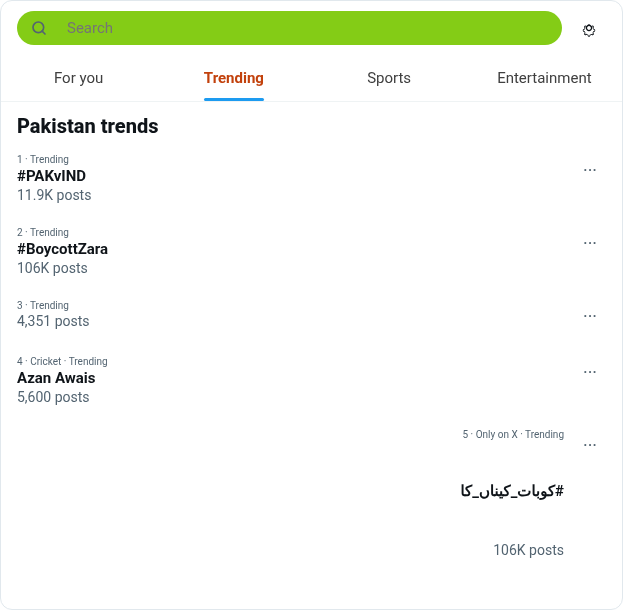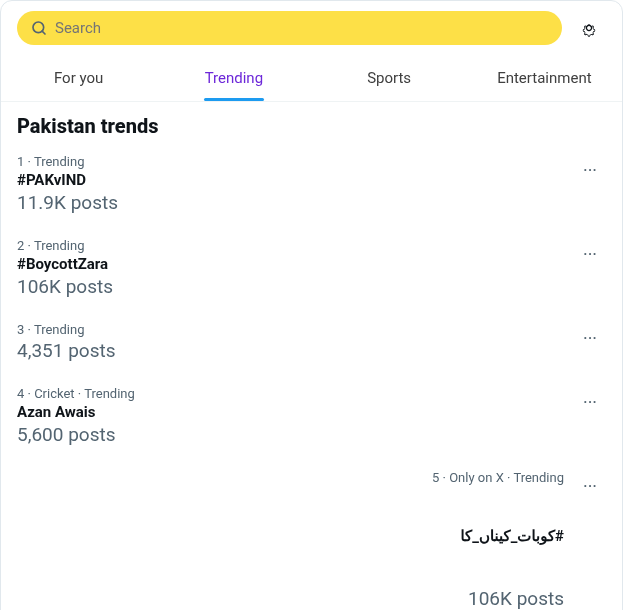--- a/index.html
+++ b/index.html
@@ -23,24 +23,24 @@
       display: flex;
       align-items: center;
       justify-content: space-between;
       gap: 10px;
     }
 
     .search-bar {
       flex: 1;
       display: flex;
       align-items: center;
-      background: #fde047;
+      background: #84cc16;
       border-radius: 9999px;
       padding: 8px 14px;
-      gap: 8px;
+      gap: 20px;
     }
 
     .search-icon-wrap {
       color: #536471;
       font-size: 16px;
       display: flex;
       align-items: center;
     }
 
     .search-input {
@@ -75,22 +75,22 @@
       text-align: center;
       padding: 14px 0;
       font-size: 15px;
       color: #404040;
       cursor: pointer;
       position: relative;
       font-weight: 400;
     }
 
     .tab.active {
-      font-weight: 400;
-      color: #6d28d9;
+      font-weight: 700;
+      color: #c2410c;
     }
 
     .tab.active::after {
       content: '';
       position: absolute;
       bottom: 0;
       left: 50%;
       transform: translateX(-50%);
       width: 60px;
       height: 3px;
@@ -112,34 +112,34 @@
       align-items: flex-start;
       cursor: pointer;
       border-bottom: none;
     }
 
     .trend-left {
       flex: 1;
     }
 
     .trend-meta {
-      font-size: 13px;
+      font-size: 10px;
       color: #536471;
       margin-bottom: 2px;
     }
 
     .trend-title {
       font-size: 15px;
       font-weight: 700;
       color: #0f1419;
       margin-bottom: 2px;
     }
 
     .trend-posts {
-      font-size: 19px;
+      font-size: 14px;
       color: #536471;
     }
 
     .trend-right {
       display: flex;
       align-items: center;
       padding-left: 10px;
     }
 
     .more-icon {

